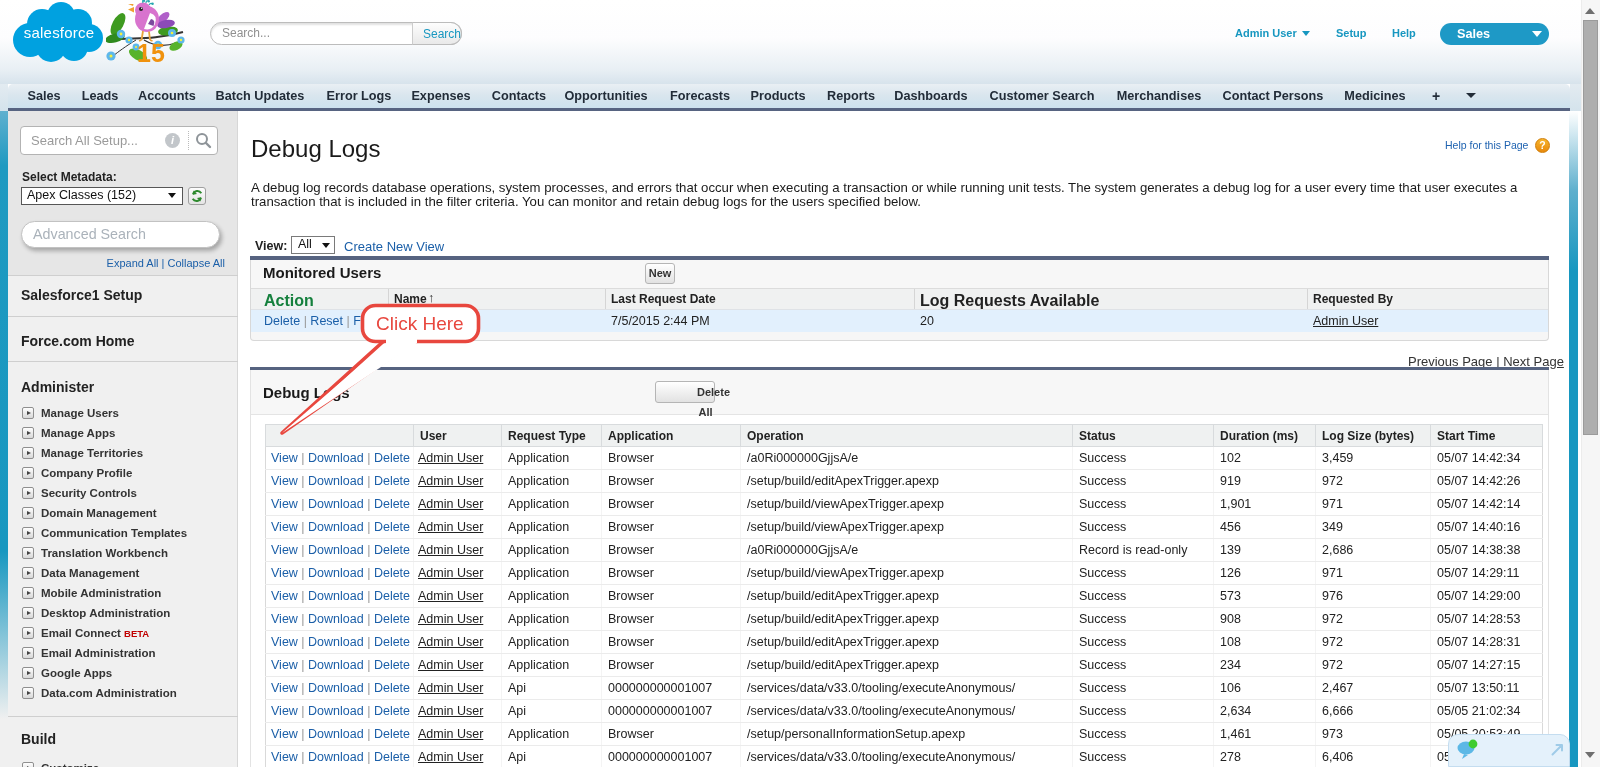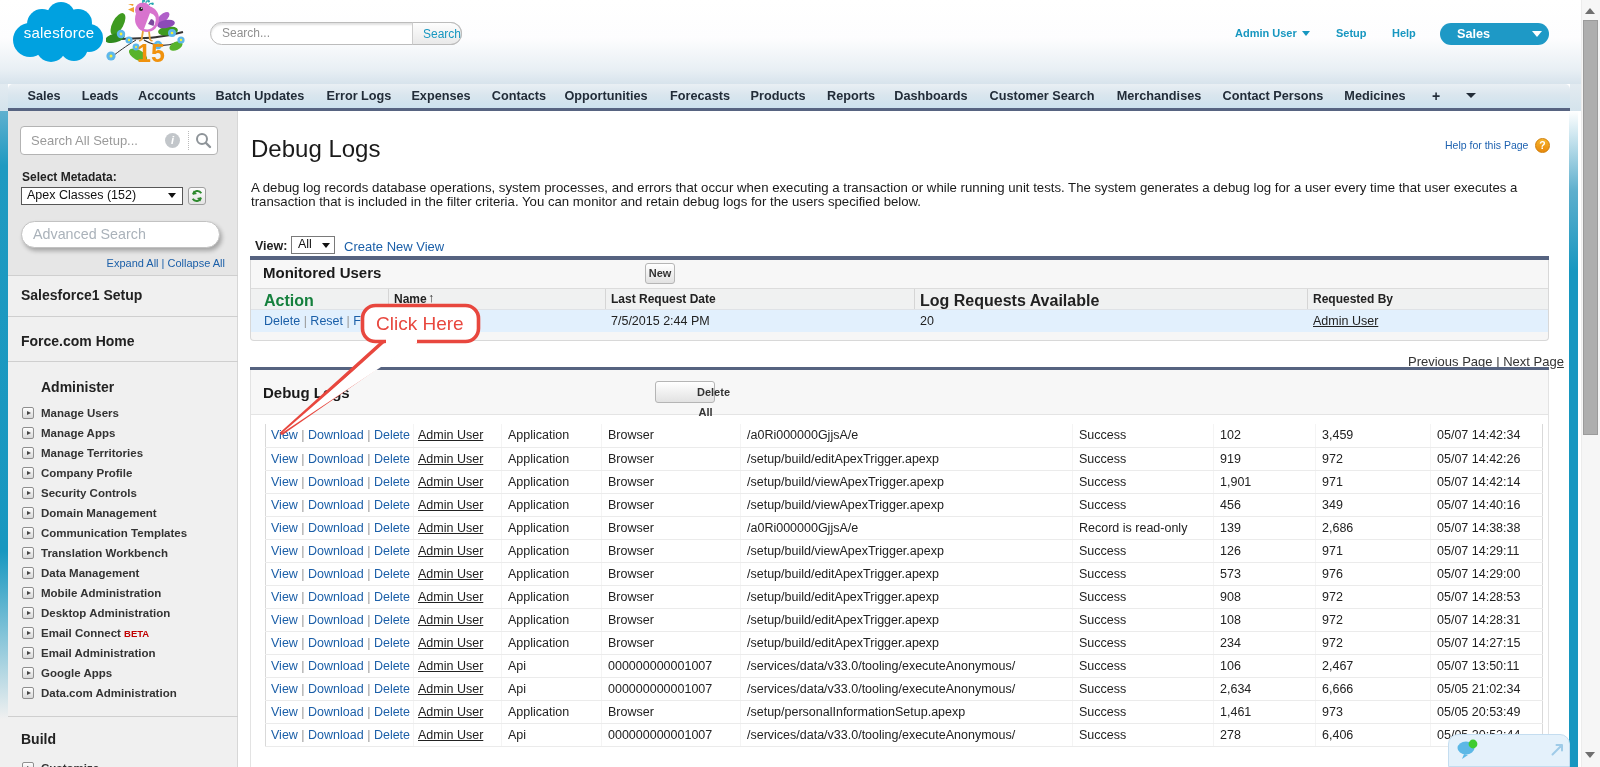--- a/index.html
+++ b/index.html
@@ -181,21 +181,21 @@
     <path d="M10.4 12.4 l0.8 -4.2 -4.2 0.8 z" fill="#2e8a2e"></path>
   </svg>
   <div class="abs" style="left:21px;top:221px;width:199px;height:27px;border:1px solid #c2c2c2;border-radius:14px;background:#fff;box-shadow:2px 3px 4px rgba(0,0,0,0.28);"></div>
   <div class="abs" style="left:33px;top:221px;height:27px;line-height:26px;font-size:14.3px;color:#aab2ba;">Advanced Search</div>
   <div class="abs" style="right:1375px;top:257px;font-size:11px;color:#1b5fa8;white-space:nowrap;">Expand All&nbsp;|&nbsp;Collapse All</div>
   <div class="sb-div" style="top:275px;"></div>
   <div class="sb-h" style="top:287px;">Salesforce1 Setup</div>
   <div class="sb-div" style="top:316px;"></div>
   <div class="sb-h" style="top:333px;">Force.com Home</div>
   <div class="sb-div" style="top:361px;"></div>
-  <div class="sb-h" style="top:379px;margin-left:20px;">Administer</div>
+  <div class="sb-h" style="top:379px;">Administer</div>
   <div class="sb-item" style="top:407px;"><span class="tri-ico"></span>Manage Users</div>
   <div class="sb-item" style="top:427px;"><span class="tri-ico"></span>Manage Apps</div>
   <div class="sb-item" style="top:447px;"><span class="tri-ico"></span>Manage Territories</div>
   <div class="sb-item" style="top:467px;"><span class="tri-ico"></span>Company Profile</div>
   <div class="sb-item" style="top:487px;"><span class="tri-ico"></span>Security Controls</div>
   <div class="sb-item" style="top:507px;"><span class="tri-ico"></span>Domain Management</div>
   <div class="sb-item" style="top:527px;"><span class="tri-ico"></span>Communication Templates</div>
   <div class="sb-item" style="top:547px;"><span class="tri-ico"></span>Translation Workbench</div>
   <div class="sb-item" style="top:567px;"><span class="tri-ico"></span>Data Management</div>
   <div class="sb-item" style="top:587px;"><span class="tri-ico"></span>Mobile Administration</div>
@@ -258,20 +258,31 @@
         <col style="width:88px">
         <col style="width:100px">
         <col style="width:139px">
         <col style="width:332px">
         <col style="width:141px">
         <col style="width:102px">
         <col style="width:115px">
         <col style="width:112px">
       </colgroup>
     <tbody>
+        <tr class="hr">
+          <th></th>
+          <th>User</th>
+          <th>Request Type</th>
+          <th>Application</th>
+          <th>Operation</th>
+          <th>Status</th>
+          <th>Duration (ms)</th>
+          <th>Log Size (bytes)</th>
+          <th>Start Time</th>
+        </tr>
     <tr>
           <td class="ac"><a class="lnk">View</a> <span class="sep">|</span> <a class="lnk">Download</a> <span class="sep">|</span> <a class="lnk">Delete</a></td>
           <td class="us">Admin User</td>
           <td>Application</td>
           <td>Browser</td>
           <td>/a0Ri000000GjjsA/e</td>
           <td>Success</td>
           <td>102</td>
           <td>3,459</td>
           <td>05/07 14:42:34</td>

